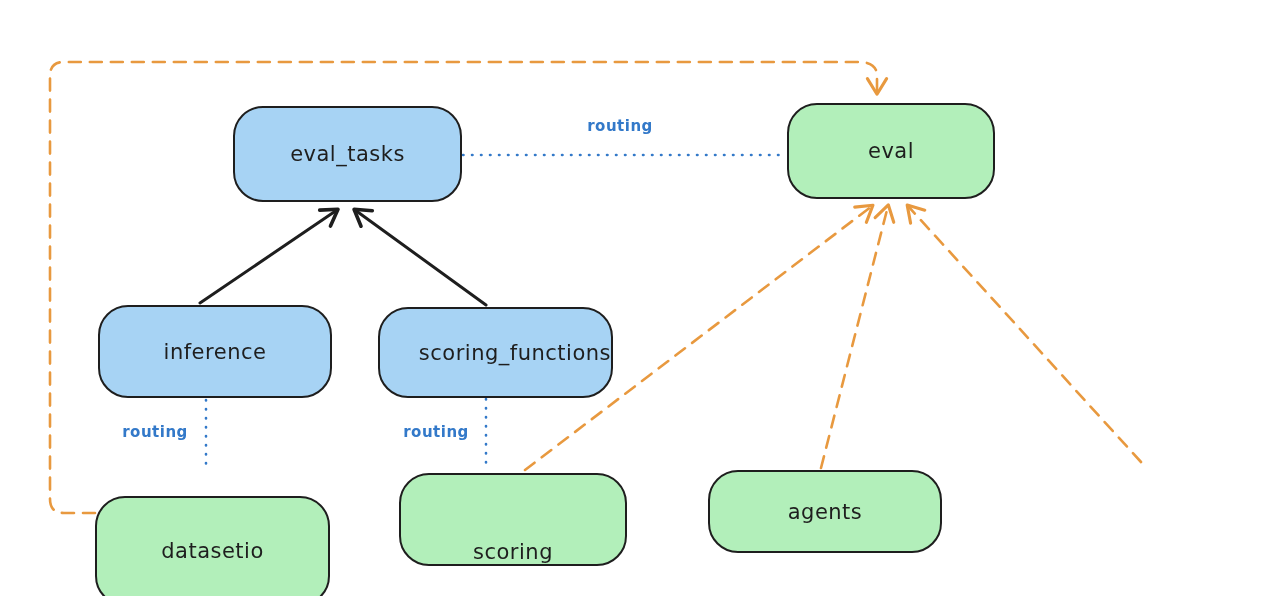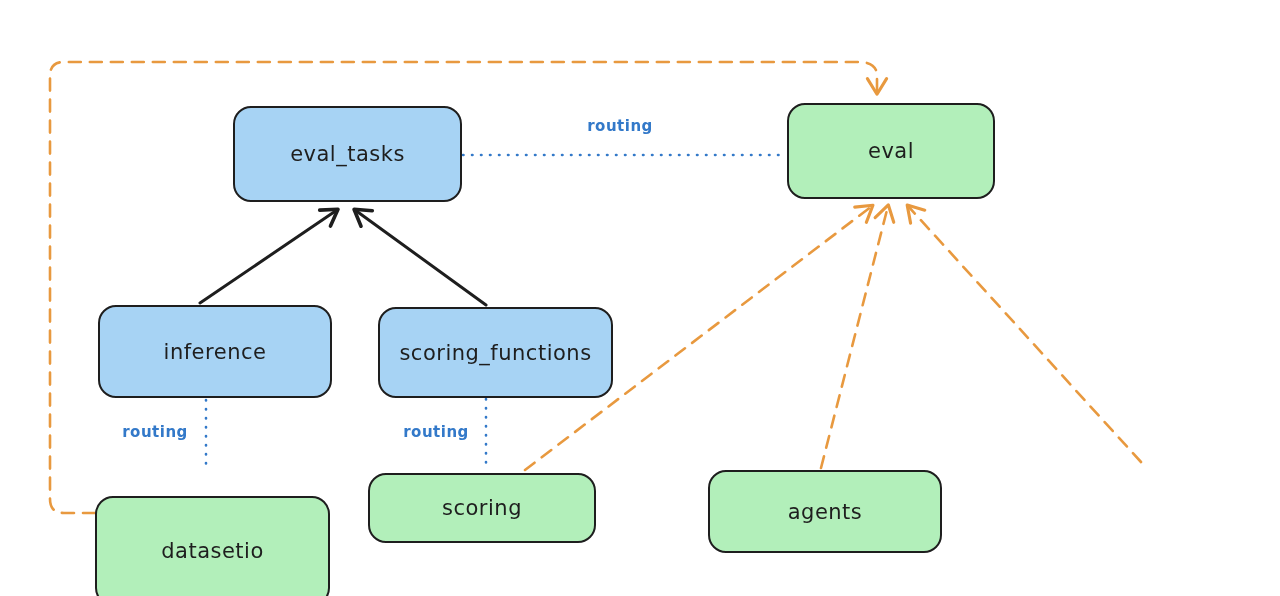--- a/index.html
+++ b/index.html
@@ -5,34 +5,34 @@
   html,body { margin:0; padding:0; background:#ffffff; }
   body { font-family:"DejaVu Sans", "Liberation Sans", sans-serif; }
   #canvas {
     position:relative; width:1280px; height:596px; background:#ffffff; overflow:hidden;
   }
   #edges { position:absolute; left:0; top:0; width:1280px; height:596px; }
 
   .node {
     position:absolute; box-sizing:border-box;
     border:2.5px solid var(--node-stroke,#1e1e1e);
-    border-radius:18px;
+    border-radius:30px;
     display:flex; align-items:center; justify-content:center;
     font-size:21px; letter-spacing:0.5px;
     color:var(--text,#1e1e1e);
   }
   .node.blue  { background:var(--node-blue-fill,#a7d3f4); }
   .node.green { background:var(--node-green-fill,#b2efba); }
 
   .n-eval-tasks        { left:233px; top:106px; width:229px; height:96px; }
   .n-eval              { left:787px; top:103px; width:208px; height:96px; }
   .n-datasets          { left:98px;  top:305px; width:234px; height:93px; }
-  .n-scoring-functions { left:378px; top:307px; width:235px; height:91px; }
+  .n-scoring-functions { left:378px; top:307px; width:235px; height:91px;justify-content:flex-end; }
   .n-datasetio         { left:95px;  top:496px; width:235px; height:110px; }
-  .n-scoring           { left:368px; top:473px; width:228px; height:70px; }
+  .n-scoring           { left:399px; top:473px; width:228px; height:93px;align-items:flex-end; }
   .n-agents            { left:708px; top:470px; width:234px; height:83px; }
   .n-inference         { left:1023px;top:465px; width:229px; height:97px; }
 
   .edge-solid  { stroke:var(--black-arrow,#1e1e1e); stroke-width:3;   fill:none; stroke-linecap:round; }
   .edge-dotted { stroke:var(--routing-blue,#3379c9); stroke-width:2.6; fill:none; stroke-dasharray:0.5 8.5; stroke-linecap:round; }
   .edge-dashed { stroke:var(--provider-orange,#e8993f); stroke-width:2.6; fill:none; stroke-dasharray:12 9; stroke-linecap:round; }
 
   .mkb { stroke:var(--black-arrow,#1e1e1e); stroke-width:3; fill:none; stroke-linecap:round; stroke-linejoin:round; }
   .mko { stroke:var(--provider-orange,#e8993f); stroke-width:2.6; fill:none; stroke-linecap:round; stroke-linejoin:round; }
 

